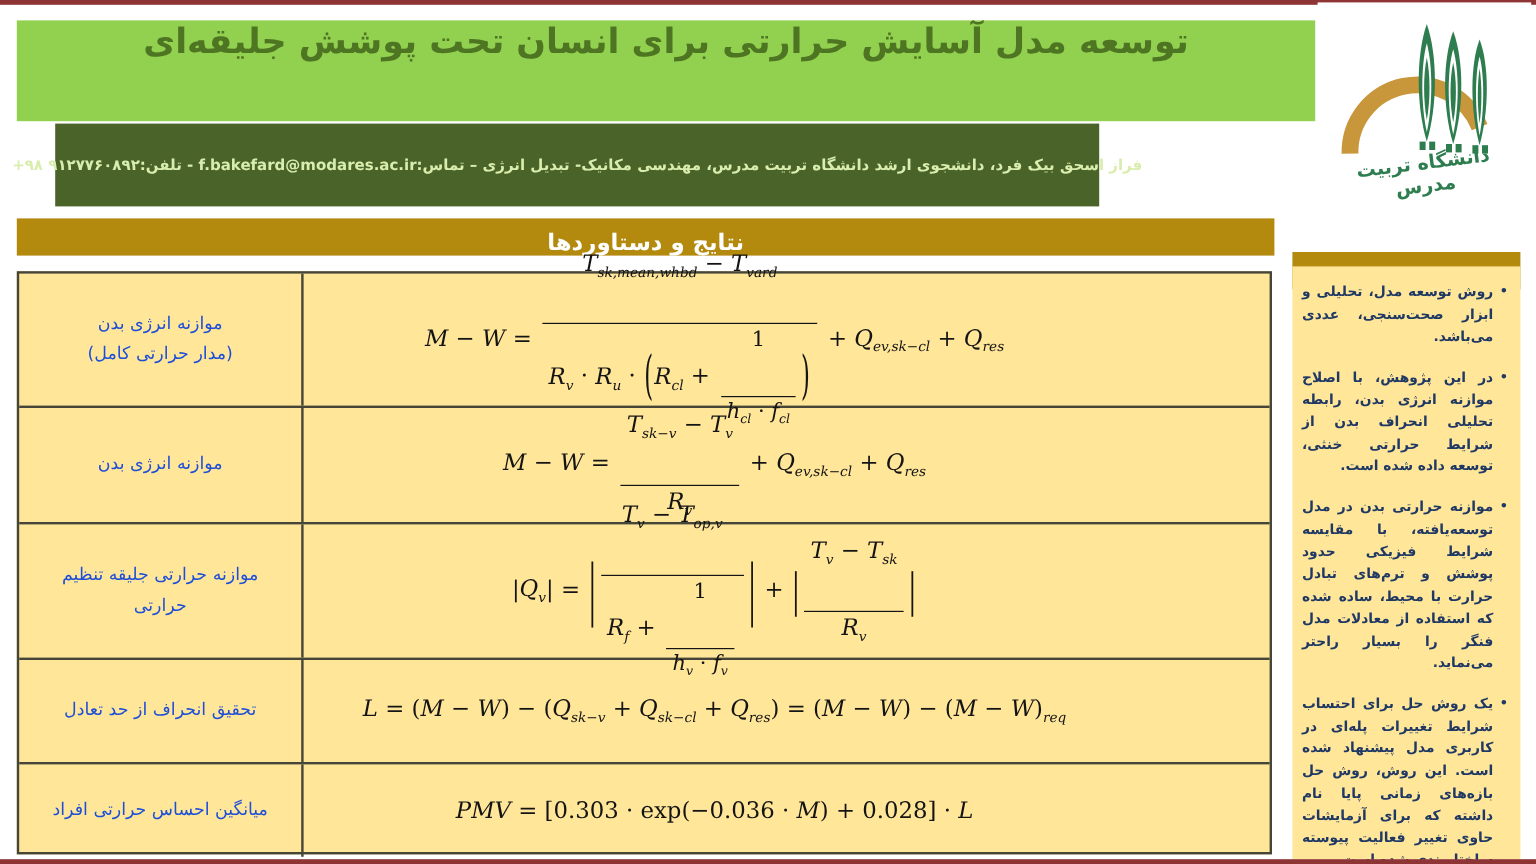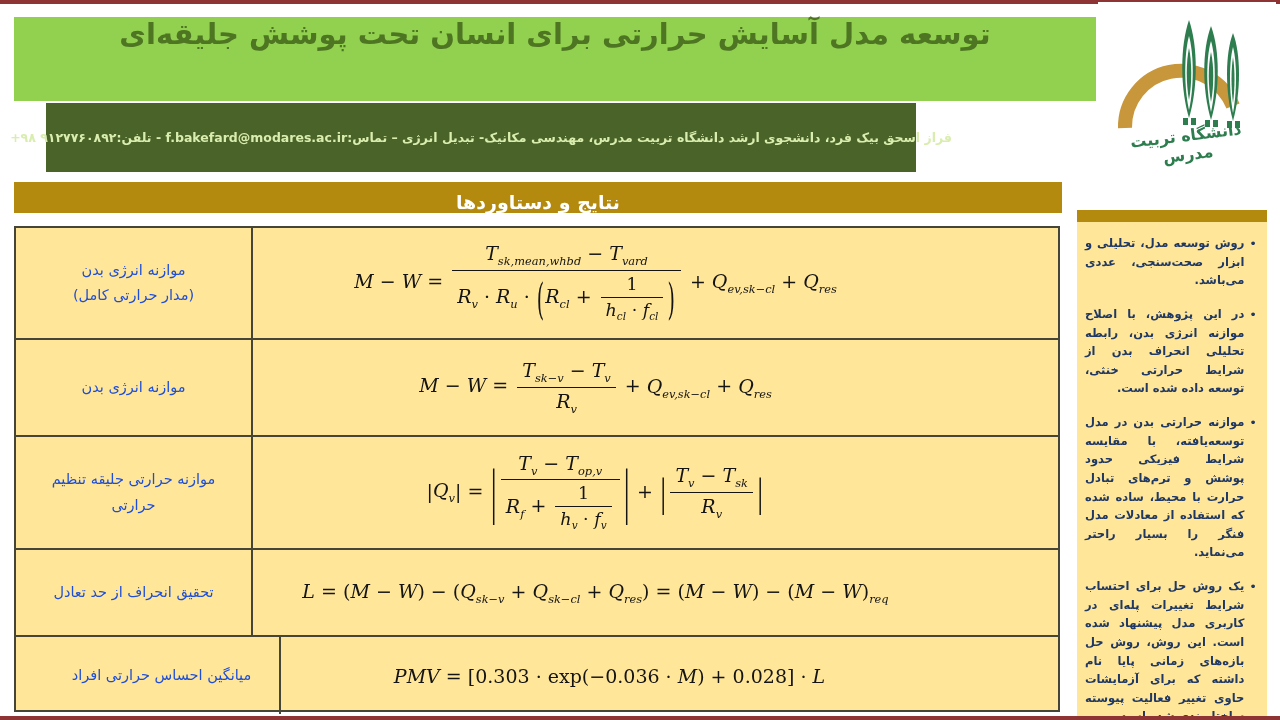--- a/index.html
+++ b/index.html
@@ -49,21 +49,21 @@
   .tformula { flex:1; display:flex; align-items:center; justify-content:center;
     font-family:"DejaVu Serif", serif; font-size:19px; color:#141414; direction:ltr;
     padding-right:120px; }
 
   
   .mrow { display:inline-block; white-space:nowrap; }
   .mx { } .mv { font-style:italic; }
   .mw { white-space:nowrap; }
   sub.ms { font-style:italic; font-size:0.60em; }
   .mf { display:inline-flex; flex-direction:column; vertical-align:middle;
-    text-align:center; margin:0 3px; }
+    text-align:center; margin:0 3px;gap:34px; }
   .mf .mf { font-size:0.92em; }
   .mn, .md { display:block; padding:1px 5px; line-height:1.3; }
   .md { border-top:1.6px solid #141414; }
   .mst { display:inline-block; vertical-align:middle; margin:0 1px; font-weight:300; }
 
   
   .method-panel { position:absolute; left:1077px; top:222px; width:190px; height:494px;
     background:#ffe699; padding:12px 10px 10px 8px; }
   .bullet { display:flex; direction:rtl; gap:5px; margin-bottom:15px; }
   .bullet .dot { color:#1f3864; font-size:13px; line-height:1.5; }
@@ -174,21 +174,21 @@
         </div>
       </div>
       <div class="trow" style="height: 87px;">
         <div class="tlabel">
           <div>تحقیق انحراف از حد تعادل</div>
         </div>
         <div class="tformula">
           <span class="mrow"><span class="mv">L</span><span class="mx"> = (</span><span class="mv">M</span><span class="mx"> − </span><span class="mv">W</span><span class="mx">) − (</span><span class="mw"><span class="mv">Q</span><sub class="ms">sk−v</sub></span><span class="mx"> + </span><span class="mw"><span class="mv">Q</span><sub class="ms">sk−cl</sub></span><span class="mx"> + </span><span class="mw"><span class="mv">Q</span><sub class="ms">res</sub></span><span class="mx">) = (</span><span class="mv">M</span><span class="mx"> − </span><span class="mv">W</span><span class="mx">) − (</span><span class="mv">M</span><span class="mx"> − </span><span class="mv">W</span><span class="mx">)</span><sub class="ms">req</sub></span>
         </div>
       </div>
-      <div class="trow" style="height: 77px; padding-left: 28px;">
+      <div class="trow" style="height: 77px;">
         <div class="tlabel">
           <div>میانگین احساس حرارتی افراد</div>
         </div>
         <div class="tformula">
           <span class="mrow"><span class="mv">PMV</span><span class="mx"> = [0.303 · exp(−0.036 · </span><span class="mv">M</span><span class="mx">) + 0.028] · </span><span class="mv">L</span></span>
         </div>
       </div>
     </div>
 
   <div class="method-panel" id="method-panel">

